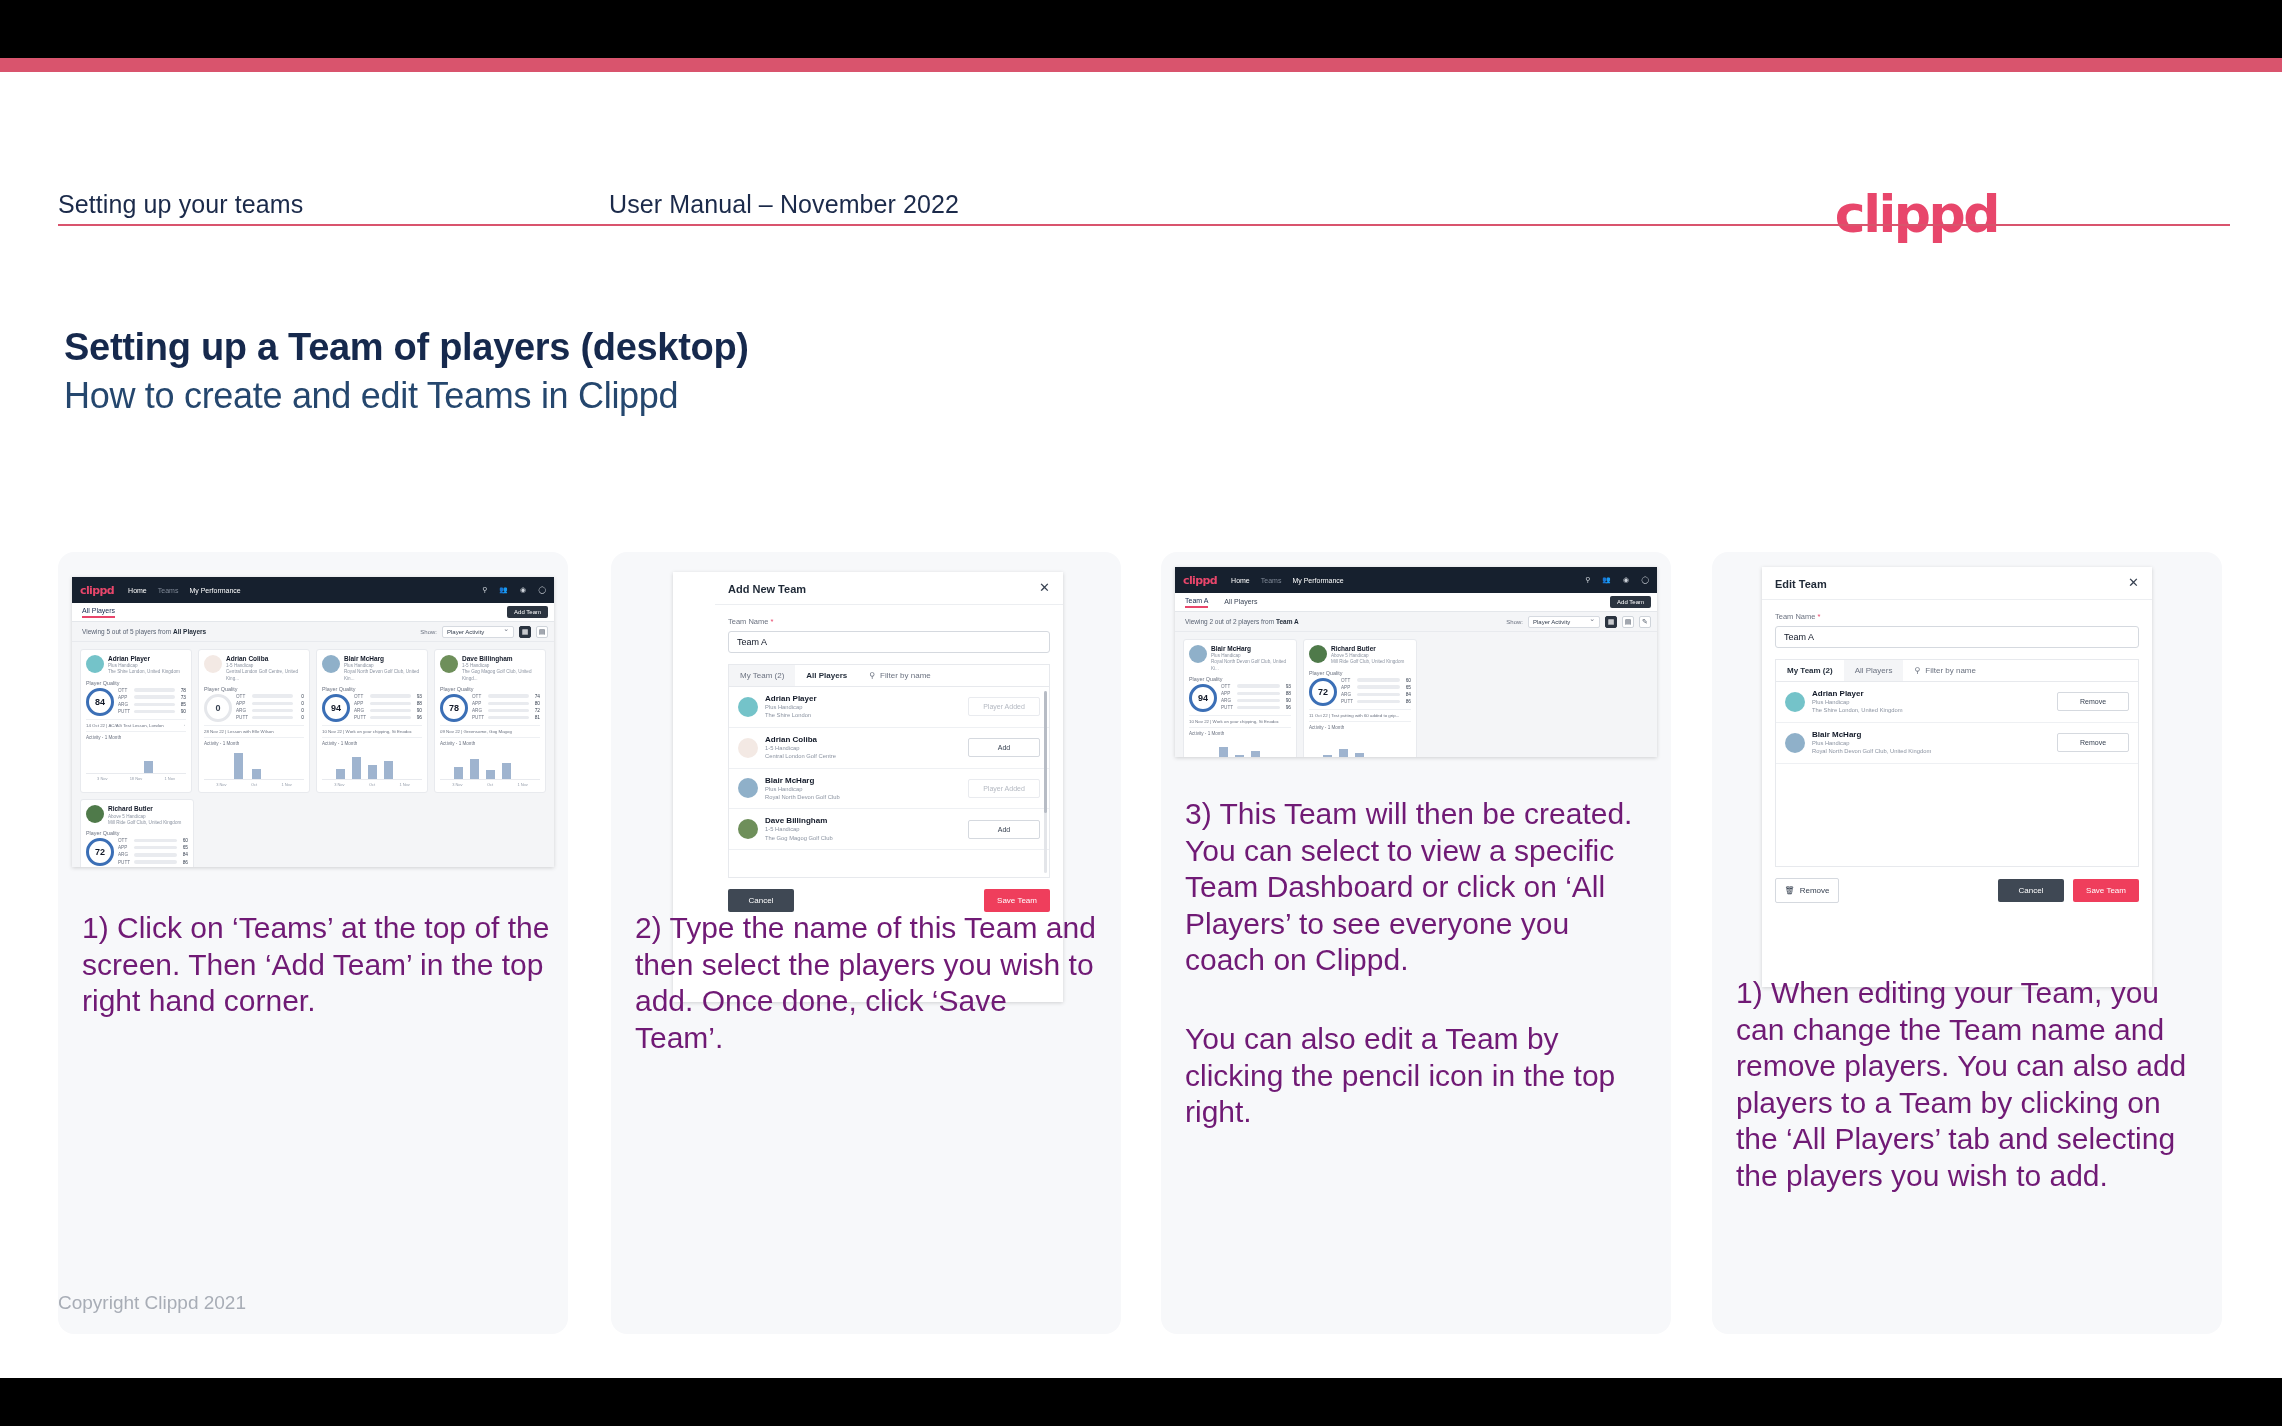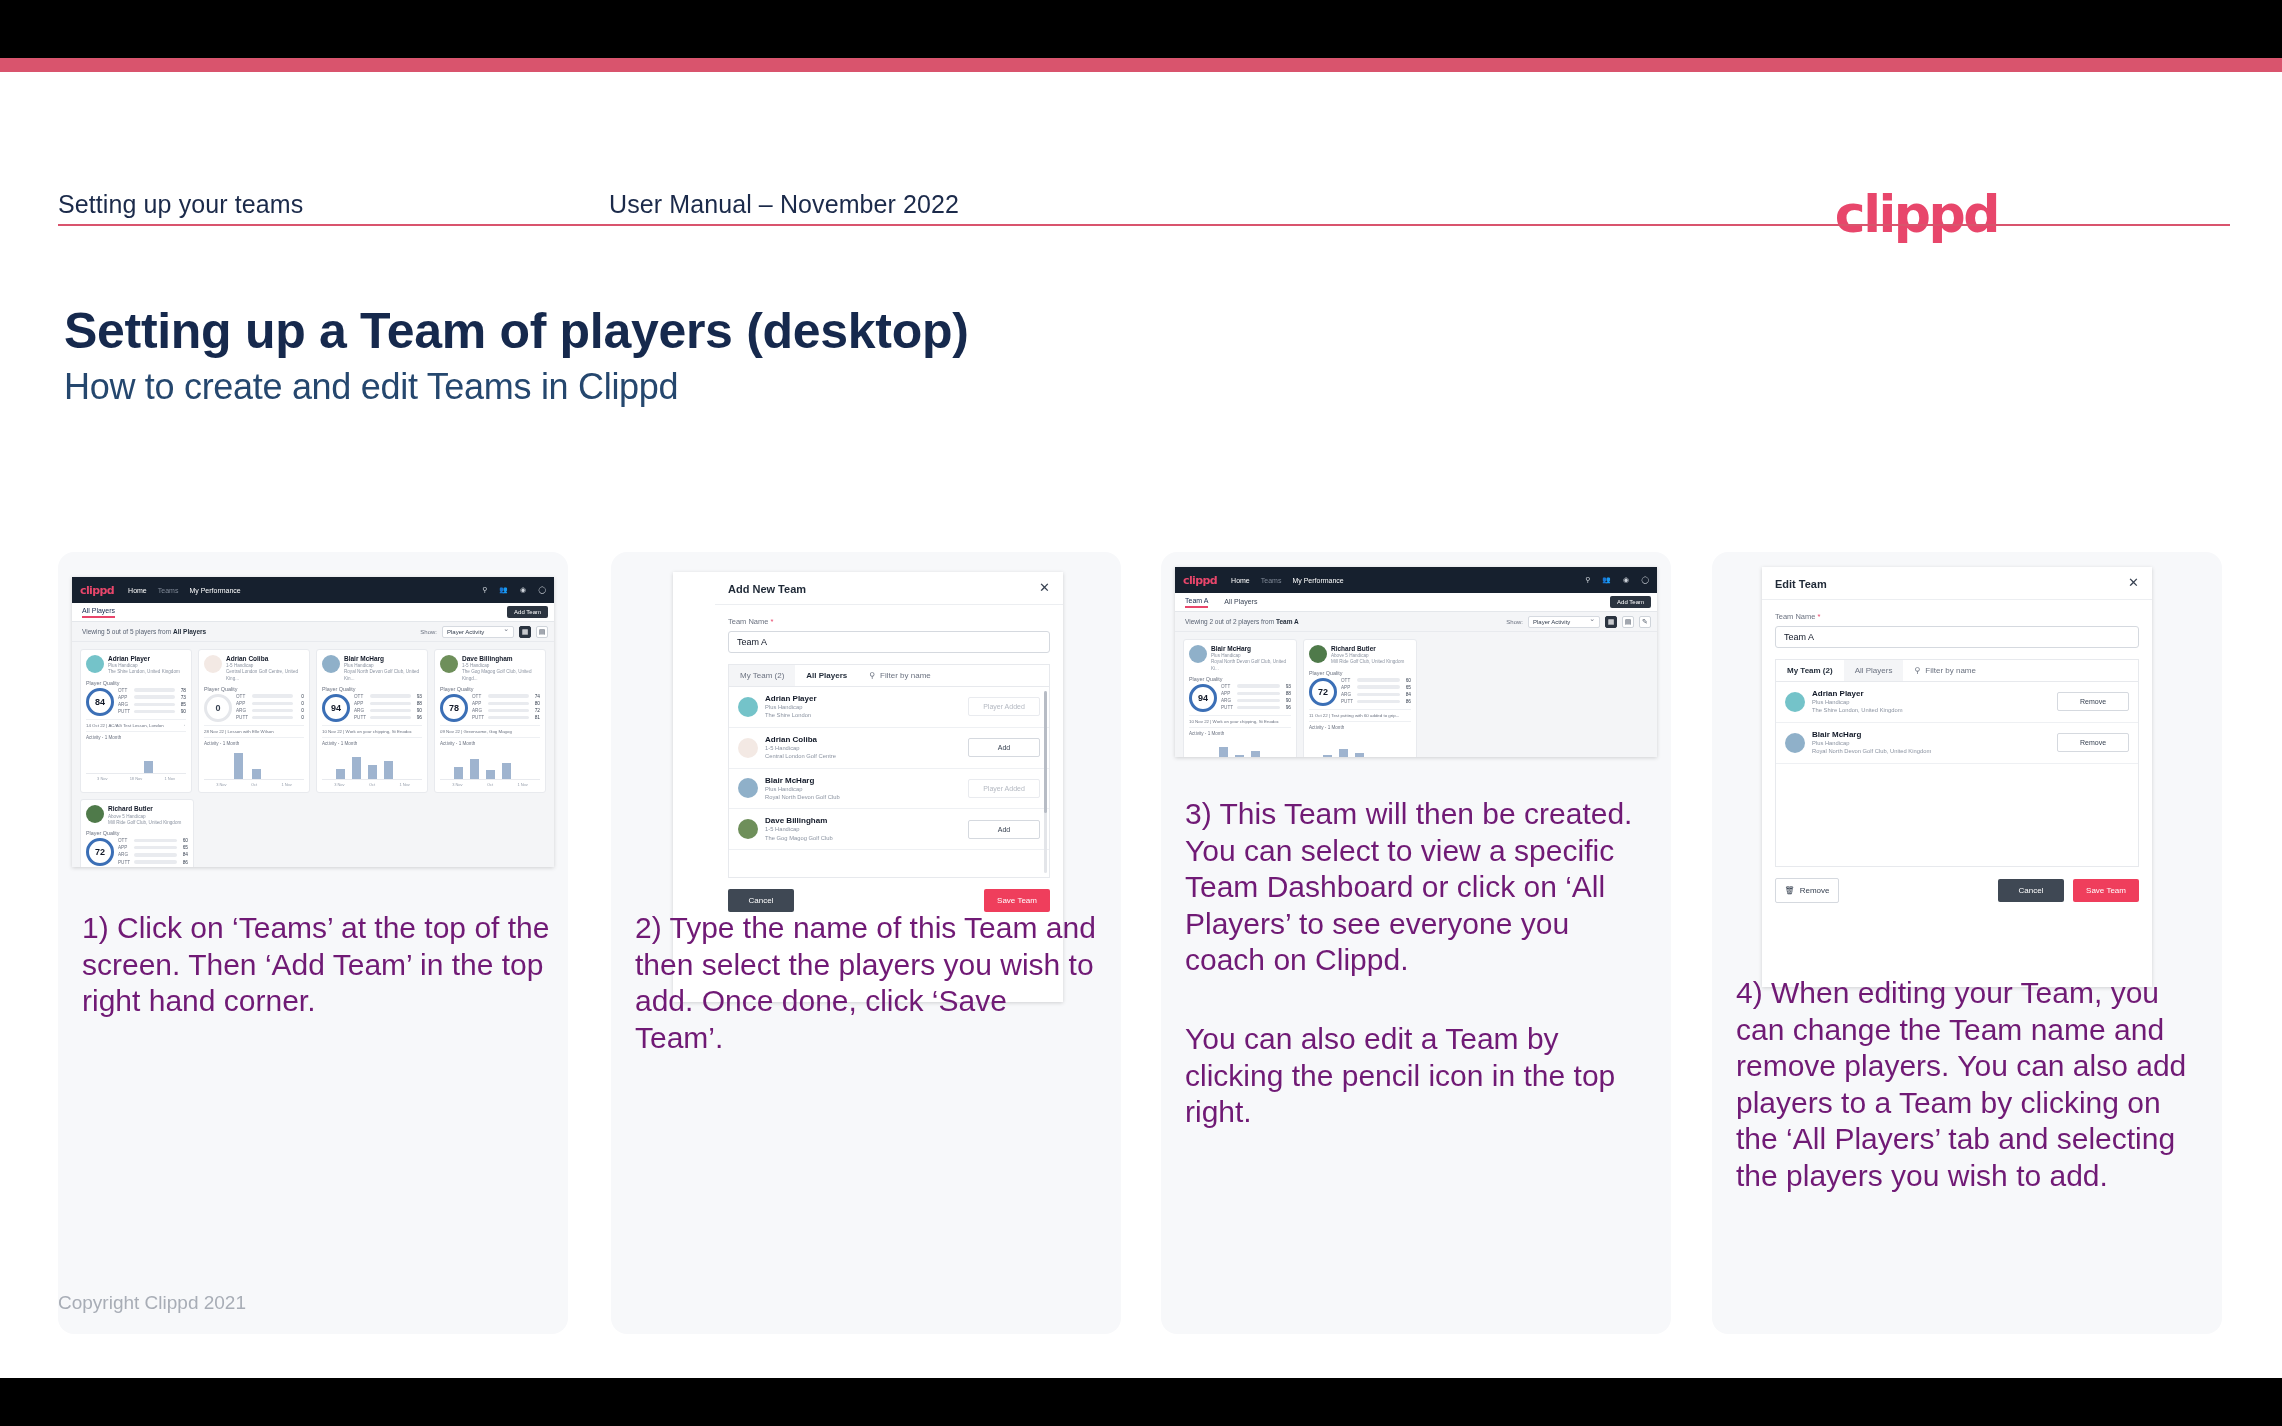--- a/index.html
+++ b/index.html
@@ -33,21 +33,21 @@
     position:absolute; right:48px; top:112px;
     font-size:52px; font-weight:bold; color:#e8466b;
     letter-spacing:-2.5px; font-family:"DejaVu Sans", sans-serif;
   }
   .hdr-rule {
     position:absolute; left:58px; top:152px; width:2172px; height:2px; background:#d9546d;
   }
 
   
   .title-block { position:absolute; left:64px; top:230px; }
-  .title-main { font-size:50px; font-weight:bold; color:#16294d; letter-spacing:-.3px; }
+  .title-main { font-size:38px; font-weight:bold; color:#16294d; letter-spacing:-.3px;margin-top:24px; }
   .title-sub  { font-size:36px; color:#25476e; margin-top:6px; letter-spacing:-.3px; }
 
   
   .cards { position:absolute; left:0; top:410px; width:2282px; height:850px; }
   .card {
     position:absolute; top:70px; width:510px; height:782px;
     background:#f7f8fa; border-radius:16px;
   }
   .card.c1 { left:58px; }
   .card.c2 { left:611px; }
@@ -711,19 +711,19 @@
         <div class="dlg-ft">
           <div class="btn btn-del">
             <span>🗑</span>
             <span>Remove</span>
           </div>
           <div class="btn btn-cancel" style="position:absolute;right:88px">Cancel</div>
           <div class="btn btn-save" style="position:absolute;right:13px">Save Team</div>
         </div>
       </div>
 
-      <div class="caption" style="top:423px;">4) When editing your Team, you can change the Team name and remove players. You can also add players to a Team by clicking on the ‘All Players’ tab and selecting the players you wish to add.</div>
+      <div class="caption" style="top:423px;">1) When editing your Team, you can change the Team name and remove players. You can also add players to a Team by clicking on the ‘All Players’ tab and selecting the players you wish to add.</div>
     </div>
 
   </div>
 
   <div class="footer-copy">Copyright Clippd 2021</div>
 </div>
 
 </body></html>

